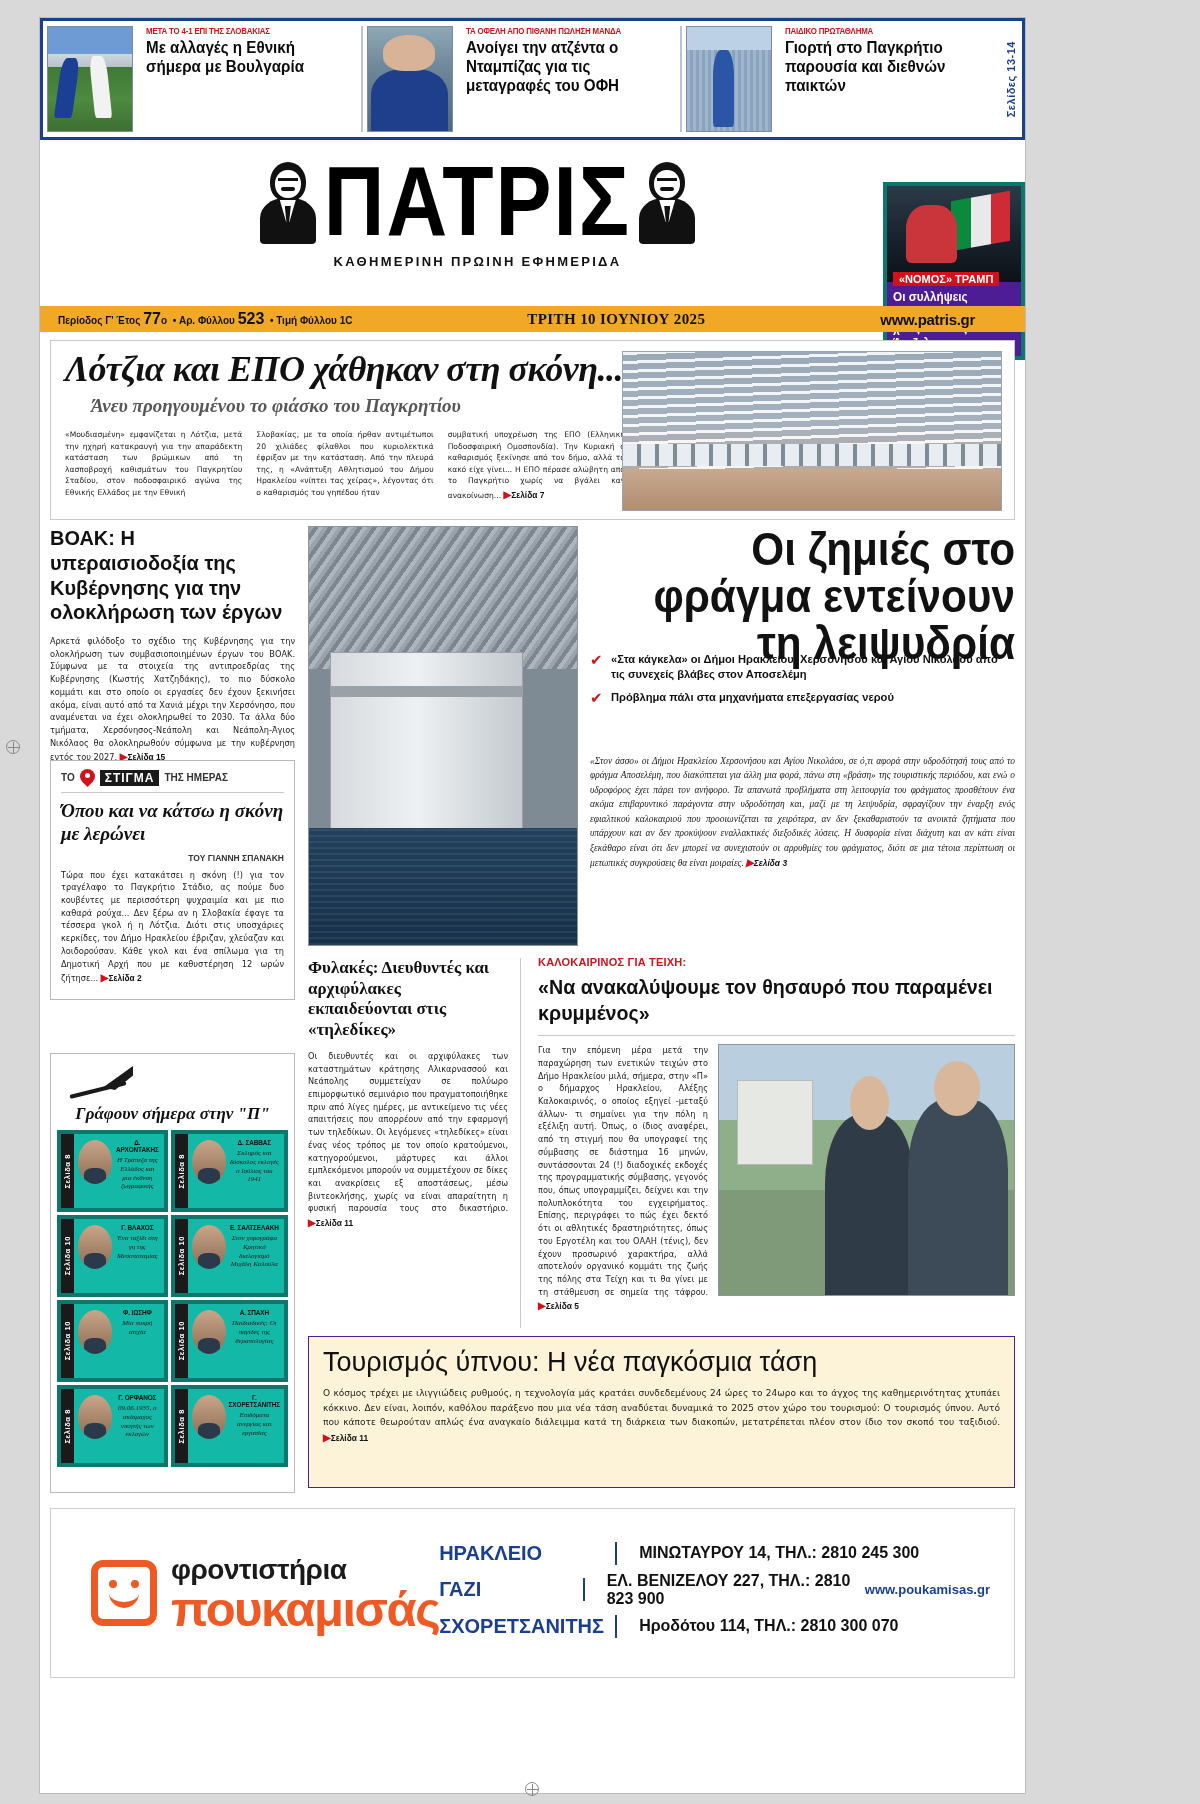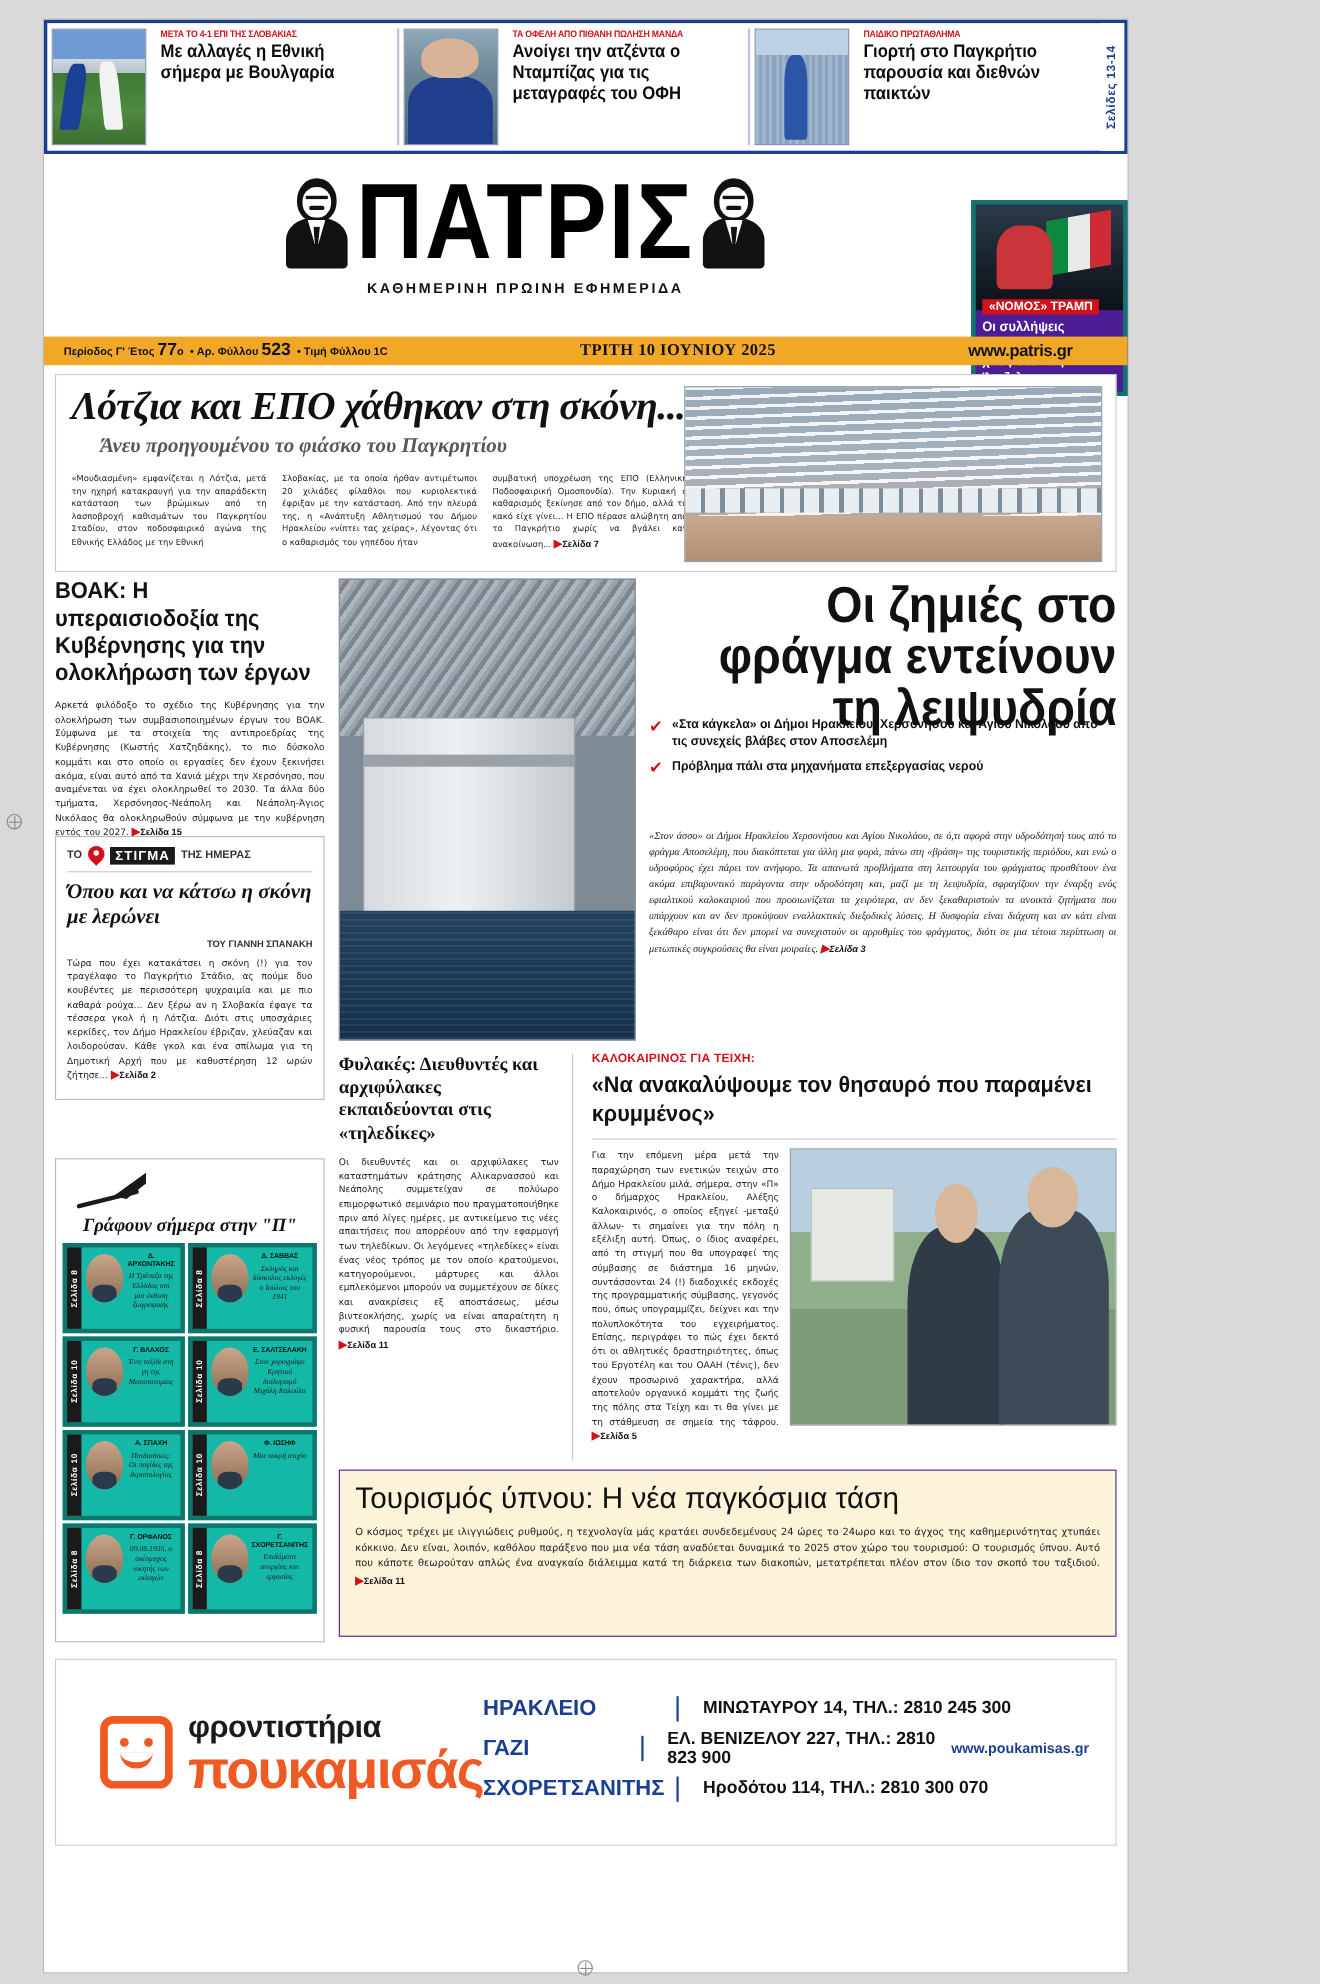--- a/index.html
+++ b/index.html
@@ -508,33 +508,33 @@
         <div class="dsc">Στον χορογράφο Κρητικό διαλογισμό Μιχάλη Καλούλα</div>
           </div>
       </div>
 
       <div class="auth">
         <div class="spine">
             <span>Σελίδα 10</span>
           </div>
         <div class="av"></div>
         <div class="meta">
+            <div class="nm">Φ. ΙΩΣΗΦ</div>
+        <div class="dsc">Μία πυκρή ατιχία</div>
+          </div>
+      </div>
+
+      <div class="auth">
+        <div class="spine">
+            <span>Σελίδα 10</span>
+          </div>
+        <div class="av"></div>
+        <div class="meta">
             <div class="nm">Α. ΣΠΑΧΗ</div>
         <div class="dsc">Παιδιαδικές: Οι παγίδες της θεραπολογίας</div>
-          </div>
-      </div>
-
-      <div class="auth">
-        <div class="spine">
-            <span>Σελίδα 10</span>
-          </div>
-        <div class="av"></div>
-        <div class="meta">
-            <div class="nm">Φ. ΙΩΣΗΦ</div>
-        <div class="dsc">Μία πυκρή ατιχία</div>
           </div>
       </div>
 
       <div class="auth">
         <div class="spine">
             <span>Σελίδα 8</span>
           </div>
         <div class="av"></div>
         <div class="meta">
             <div class="nm">Γ. ΟΡΦΑΝΟΣ</div>

